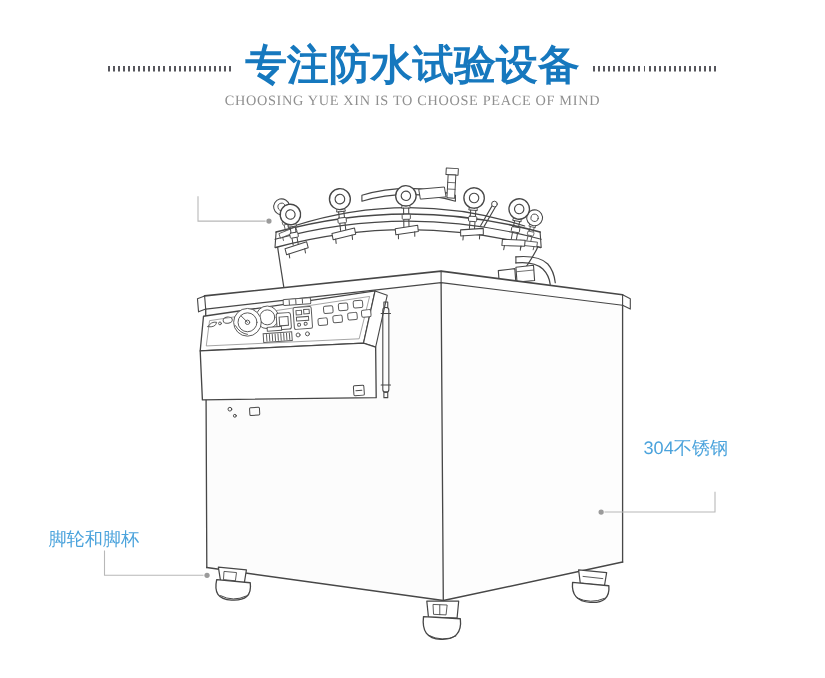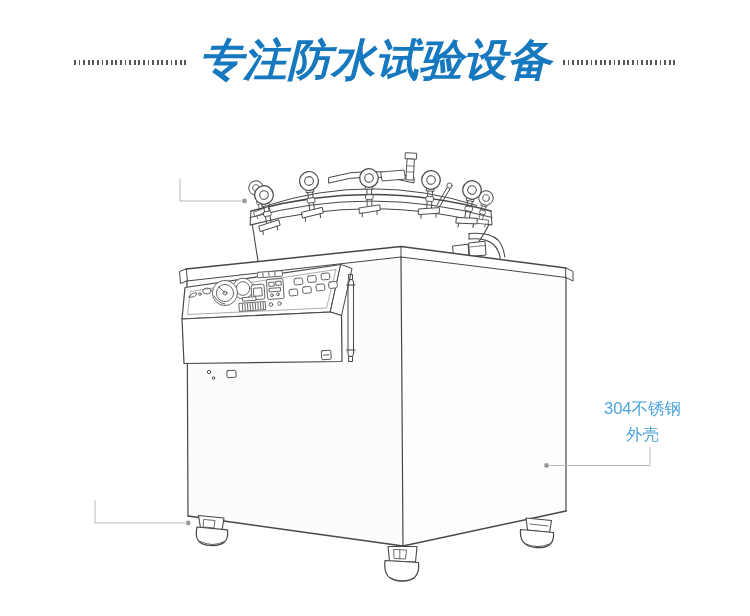--- a/index.html
+++ b/index.html
@@ -20,57 +20,60 @@
   .header{
     position:absolute;top:42px;left:0;right:0;
     display:flex;flex-direction:column;align-items:center;
   }
   .title-row{display:flex;align-items:center;justify-content:center;gap:12px;width:100%;}
   .dash-line{
     width:113px;height:5px;margin-top:4px;
     background:repeating-linear-gradient(to right,var(--dash_gray) 0 1.8px,transparent 1.8px 4.6px);
   }
   .main-title{
-    font-size:44px;font-weight:bold;color:var(--title_blue);
-    letter-spacing:0px;line-height:36px;white-space:nowrap;font-style:italic;
+    font-size:38px;font-weight:bold;color:var(--title_blue);
+    letter-spacing:0px;line-height:36px;white-space:nowrap;
   }
   .subtitle{
     margin-top:5px;font-family:"Liberation Serif",serif;
     font-size:13px;letter-spacing:.6px;color:var(--subtitle_gray);white-space:nowrap;
   }
   .callout-label{
     position:absolute;color:var(--label_blue);font-size:16.5px;line-height:25.5px;
     text-align:center;white-space:nowrap;
   }
   #label-ring{left:102px;top:129px;width:86px;}
   #label-casters{left:44px;top:478px;text-align:left;}
-  #label-shell{left:596px;top:396px;width:93px;}
+  #label-shell{left:577px;top:396px;width:93px;}
   svg.art{position:absolute;left:0;top:0;}
   svg.art *{vector-effect:none;}
   .sk{stroke:var(--ink);fill:none;stroke-linecap:round;stroke-linejoin:round;}
   .skf{stroke:var(--ink);fill:#fff;stroke-linecap:round;stroke-linejoin:round;}
 </style>
 </head>
 <body>
 
 <div class="page">
 
   <div class="header">
     <div class="title-row">
       <div class="dash-line"></div>
       <div class="main-title">专注防水试验设备</div>
       <div class="dash-line"></div>
     </div>
+    <div class="subtitle">CHOOSING YUE XIN IS TO CHOOSE PEACE OF MIND</div>
   </div>
 
   <div class="callout-label" id="label-ring">
+  </div>
+  <div class="callout-label" id="label-casters">
+    <div>脚轮和脚杯</div>
   </div>
   <div class="callout-label" id="label-shell">
     <div>304不锈钢</div>
-    <div>外壳</div>
   </div>
 
   <svg class="art" width="750" height="616" viewBox="0 0 750 616">
     <defs>
       <g id="bolt">
         <path class="skf" d="M-3,6.5 L3,6.5 L4,12 L-4,12 Z" stroke-width="0.9"></path>
         <path class="sk" d="M-2.5,12 L-2.5,30 M2.5,12 L2.5,30" stroke-width="1"></path>
         <rect class="skf" x="-4" y="18" width="8" height="5" rx="1" stroke-width="0.9"></rect>
         <path class="skf" d="M-11,32 L11,29 L11.5,35 L-10.5,38 Z" stroke-width="1"></path>
         <path class="sk" d="M-8,37.6 v4.2 M8,35.4 v4.2" stroke-width="1"></path>

